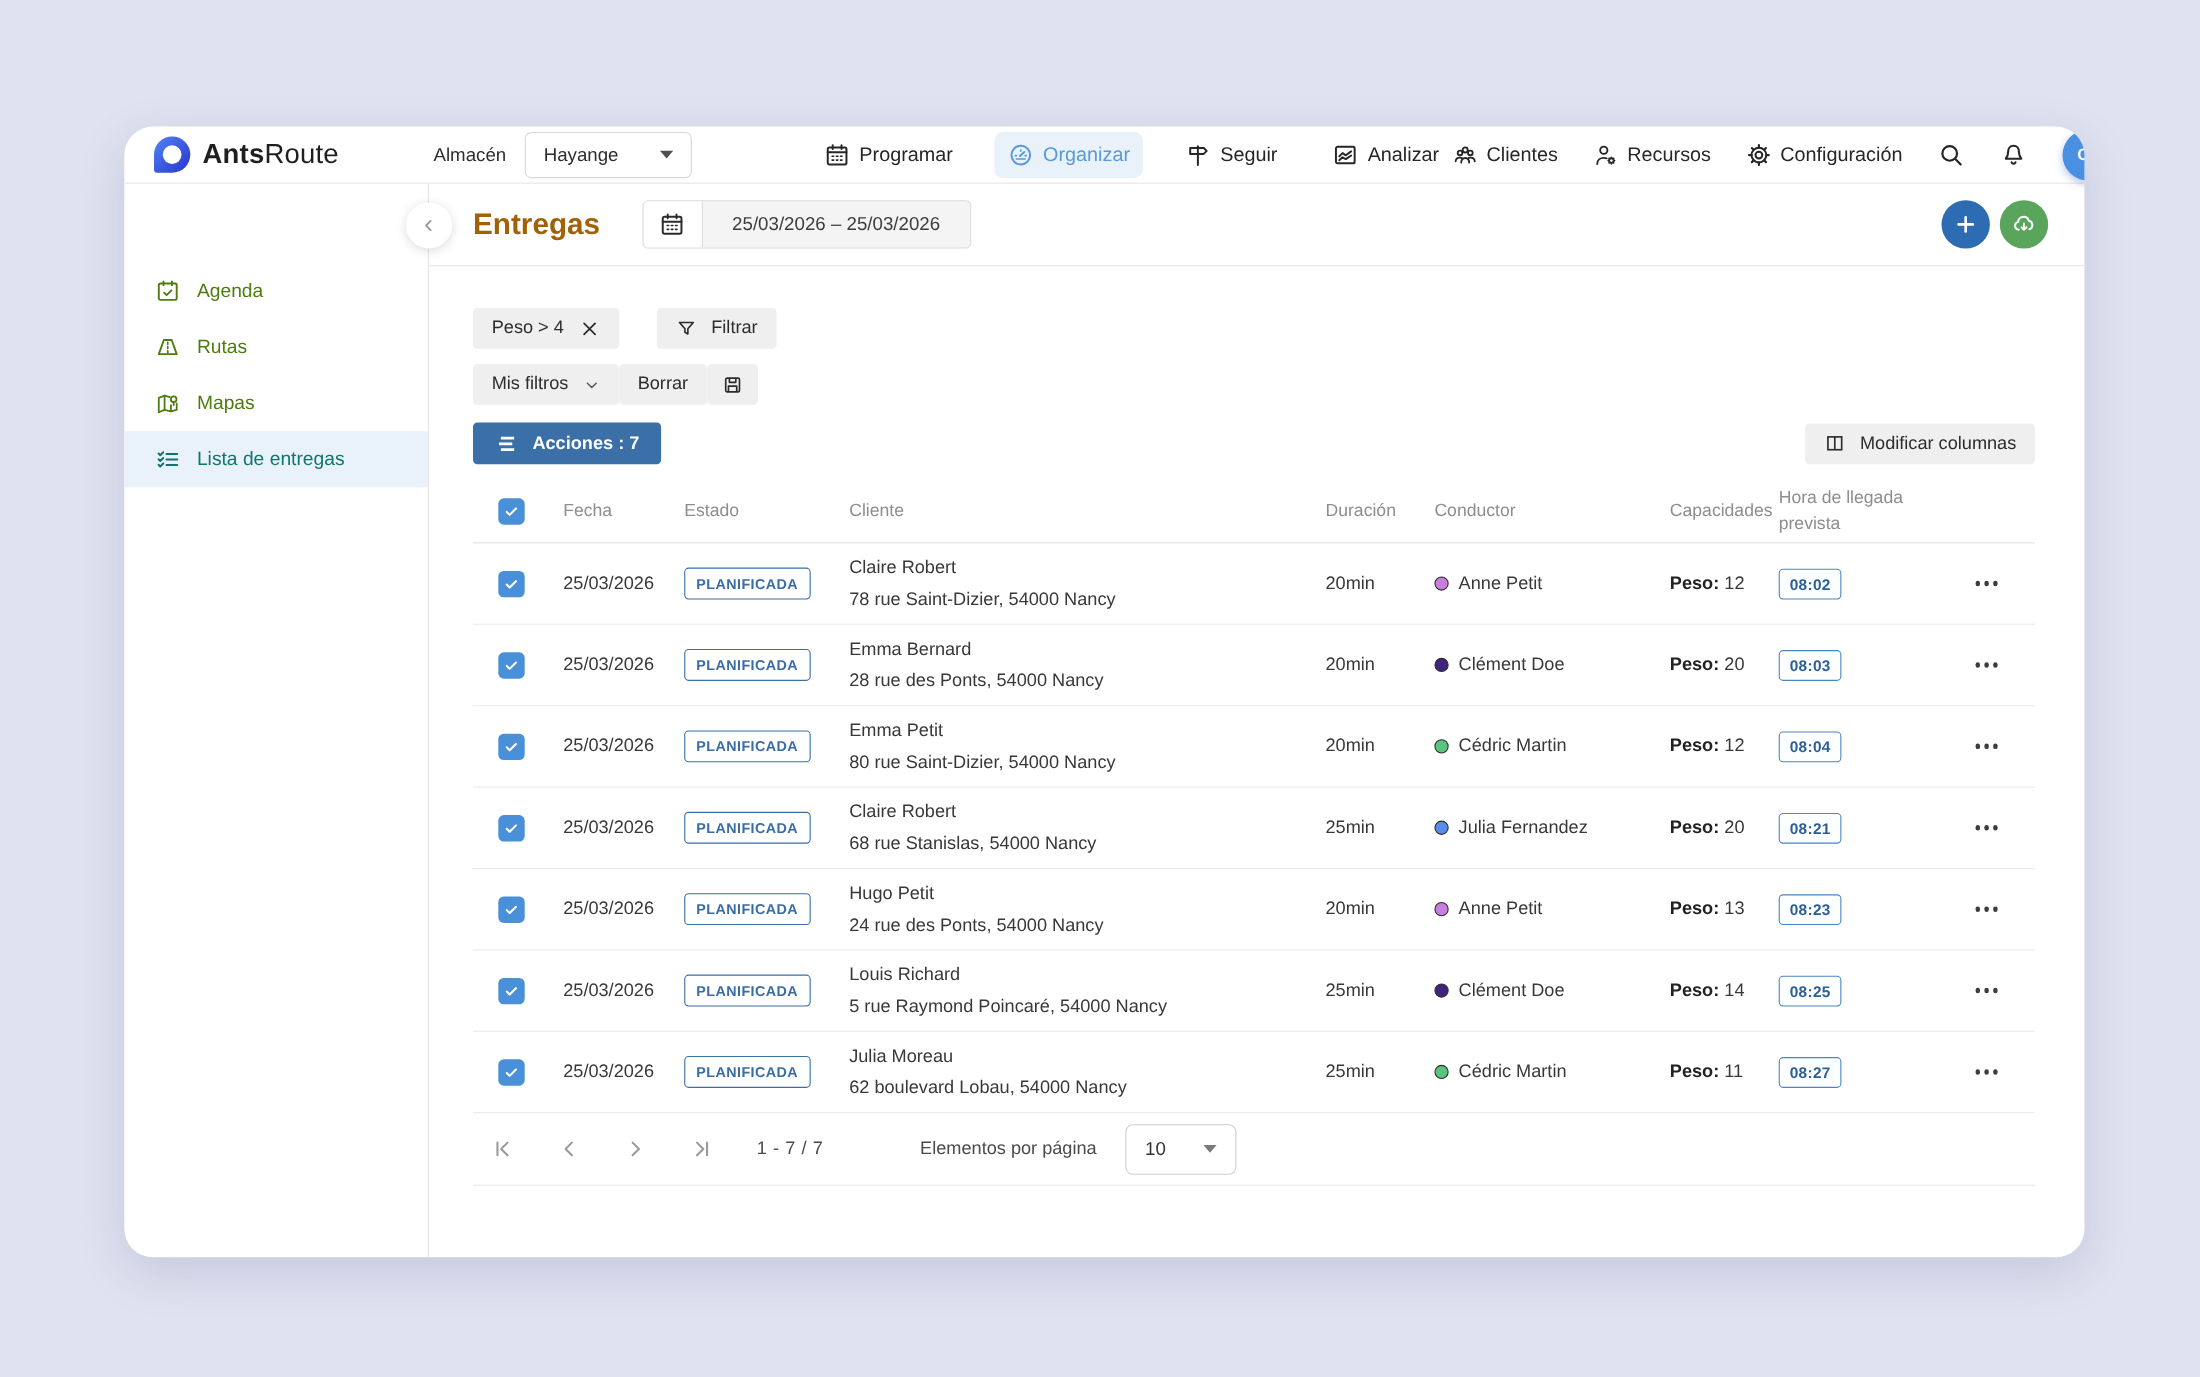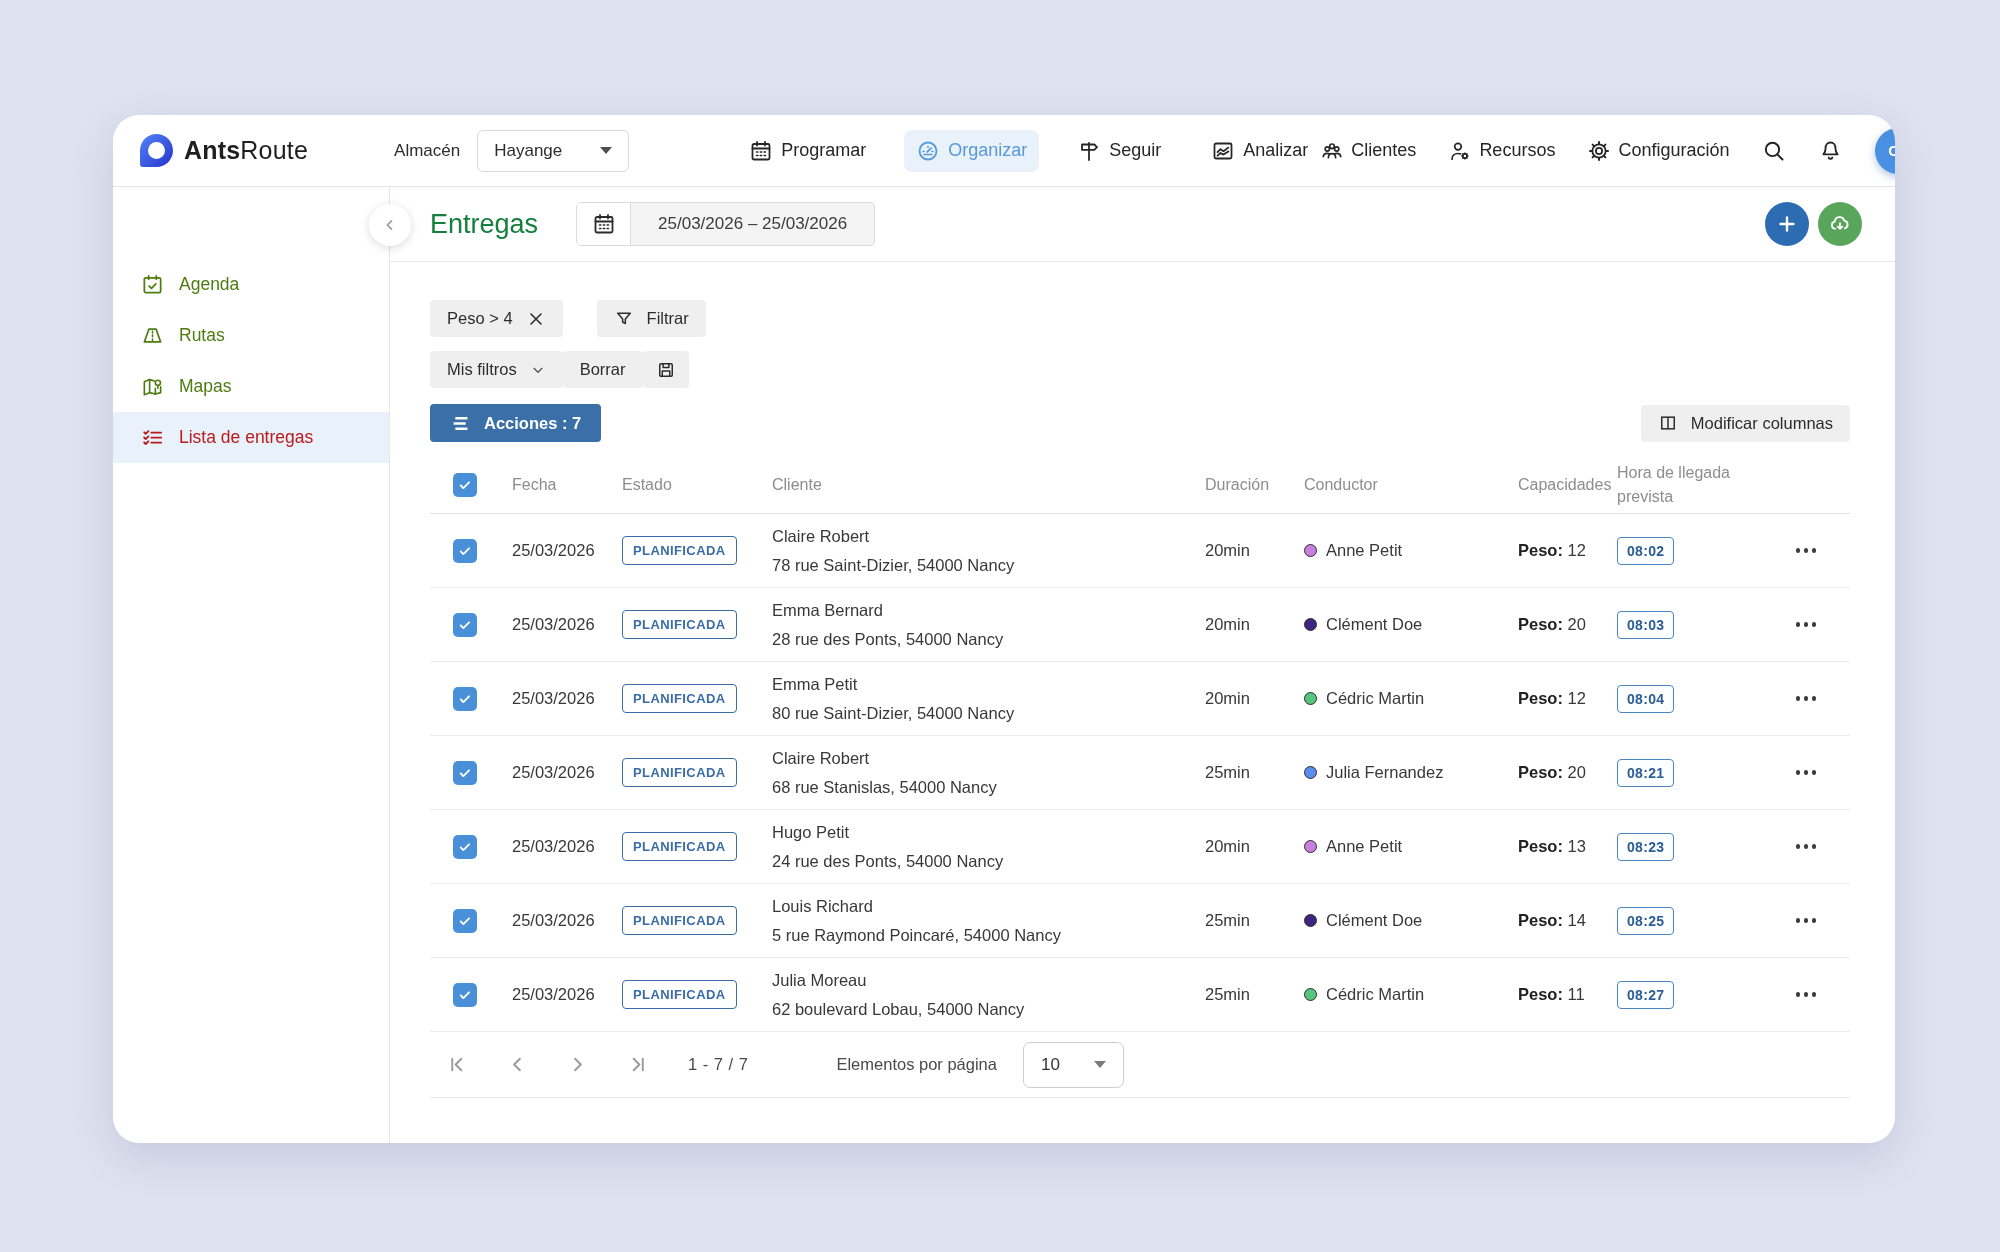--- a/index.html
+++ b/index.html
@@ -13,21 +13,21 @@
   svg { display:block; }
 
   .card {
     position:absolute; left:113px; top:115px; width:1782px; height:1028px;
     background:#fff; border-radius:26px; overflow:hidden;
     box-shadow:0 14px 44px rgba(50,60,110,.15);
     display:flex; flex-direction:column;
   }
 
   
-  .navbar { height:72px; border-bottom:1px solid #e5e6ea; display:flex; align-items:center; padding:0 28px 0 27px; flex-shrink:0; }
+  .navbar { height:52px; border-bottom:1px solid #e5e6ea; display:flex; align-items:center; padding:0 28px 0 27px; flex-shrink:0; }
   .brand { display:flex; align-items:center; gap:11px; }
   .logo-mark { width:33px; height:33px; border-radius:17px 17px 17px 3px; background:linear-gradient(135deg,#4d7df2 10%,#2c3bd2 90%); position:relative; }
   .logo-mark::after { content:""; position:absolute; inset:8px; background:#fff; border-radius:50%; }
   .brand-text { font-size:25px; color:#1f1f1f; letter-spacing:.2px; white-space:nowrap; }
   .brand-text .bold { font-weight:800; }
   .warehouse { display:flex; align-items:center; gap:17px; margin-left:86px; }
   .wh-label { font-size:17px; color:#2d2d2d; }
   .wh-select { width:152px; height:42px; border:1px solid #d8d8dd; border-radius:6px; display:flex; align-items:center; justify-content:space-between; padding:0 16px; font-size:17px; color:#2d2d2d; cursor:pointer; background:#fff; }
   .caret-fill { width:0; height:0; border-left:6px solid transparent; border-right:6px solid transparent; border-top:7px solid #4f4f4f; }
 
@@ -40,26 +40,26 @@
   .nav-right .nav-item { padding:0; gap:7px; }
   .icon-btn { cursor:pointer; color:#242424; }
   .icon-btn svg { width:25px; height:25px; }
   .avatar { width:46px; height:46px; border-radius:50%; background:#4a90e2; color:#fff; font-weight:700; font-size:15px; display:flex; align-items:center; justify-content:center; letter-spacing:.6px; cursor:pointer; box-shadow:0 3px 8px rgba(40,90,180,.35); }
 
   
   .body-wrap { flex:1; display:flex; position:relative; min-height:0; }
   .sidebar { width:277px; border-right:1px solid #e5e6ea; padding-top:72px; flex-shrink:0; }
   .side-item { height:51px; display:flex; align-items:center; gap:15px; padding-left:28px; font-size:17.5px; color:#4d7c0f; cursor:pointer; }
   .side-item svg { width:23px; height:23px; flex-shrink:0; }
-  .side-item.active { background:#e9f1fb; color:#b91c1c; }
+  .side-item.active { background:#e9f1fb; color:#0f766e; }
   .collapse-btn { position:absolute; left:256px; top:17px; width:42px; height:42px; border-radius:50%; background:#fff; box-shadow:0 2px 10px rgba(0,0,0,.14); display:flex; align-items:center; justify-content:center; color:#9a9a9a; cursor:pointer; z-index:6; }
 
   .main { flex:1; display:flex; flex-direction:column; min-width:0; }
   .main-header { height:75px; border-bottom:1px solid #e8e8ea; display:flex; align-items:center; padding:0 33px 0 40px; flex-shrink:0; }
-  .page-title { font-size:27px; font-weight:400; color:#15803d; }
+  .page-title { font-size:27px; font-weight:700; color:#a16207; }
   .date-widget { display:flex; align-items:stretch; height:44px; border:1px solid #dcdcdc; border-radius:5px; overflow:hidden; margin-left:38px; background:#f4f4f4; cursor:pointer; }
   .cal-cell { width:54px; display:flex; align-items:center; justify-content:center; background:#fff; border-right:1px solid #dcdcdc; color:#2b2b2b; }
   .cal-cell svg { width:24px; height:24px; }
   .date-text { display:flex; align-items:center; padding:0 27px; font-size:17px; color:#3c3c3c; }
   .header-actions { margin-left:auto; display:flex; gap:9px; }
   .circle-btn { width:44px; height:44px; border-radius:50%; display:flex; align-items:center; justify-content:center; color:#fff; cursor:pointer; }
   .circle-btn svg { width:24px; height:24px; }
   .circle-btn.add { background:#2d6cb3; }
   .circle-btn.export { background:#5aa55c; }
 

